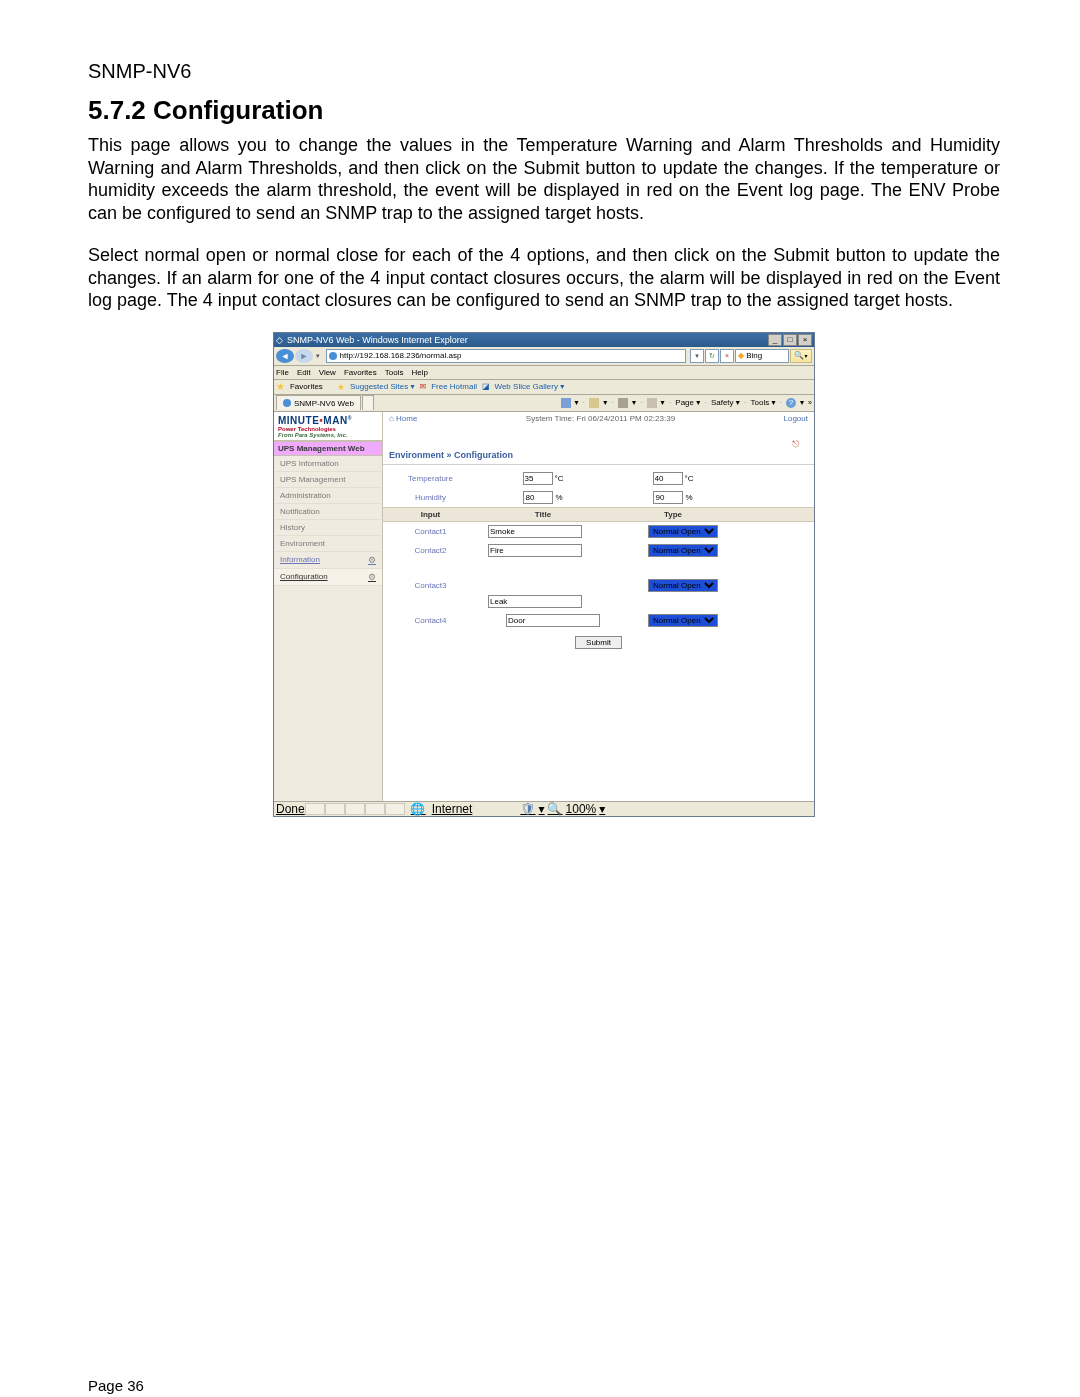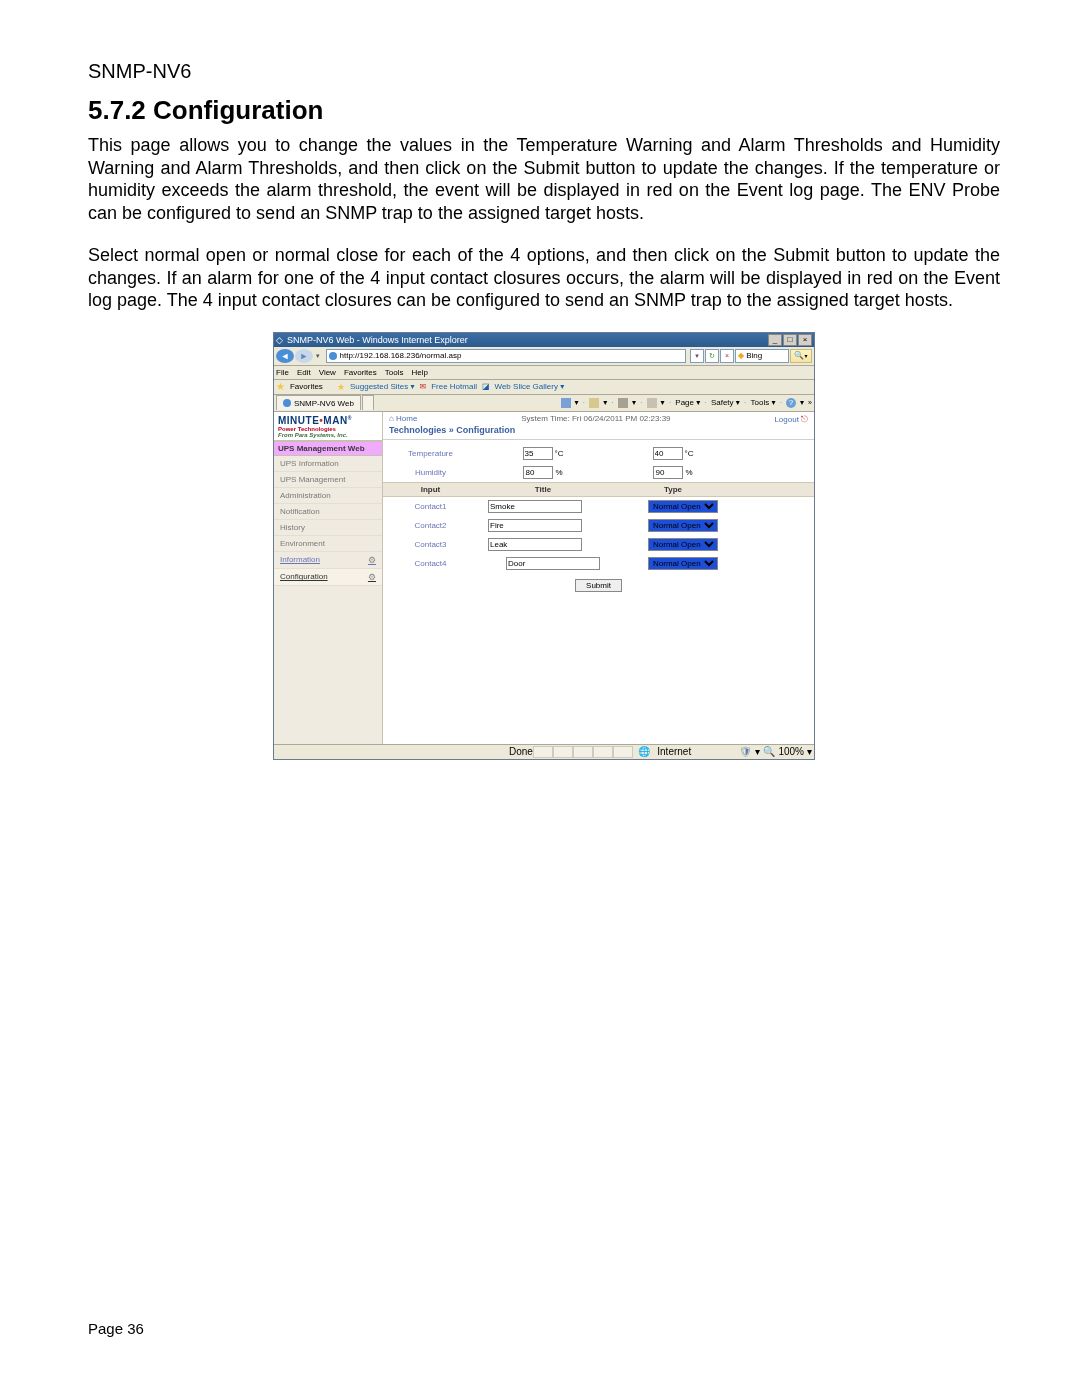--- a/index.html
+++ b/index.html
@@ -138,21 +138,21 @@
   .main-top {
     display:flex; justify-content:space-between; align-items:flex-start;
     padding:2px 6px 0 6px; font-size:8px;
   }
   .main-top .home { color:#4a6fb0; }
   .breadcrumb {
     padding:0 6px 4px 6px; color:#3a5fa0; font-weight:bold; font-size:9px;
     border-bottom:1px solid #d0d0d0;
   }
   .sys-time { color:#666; }
-  .logout { color:#4a6fb0; display:flex; align-items:center; gap:2px; }
+  .logout { color:#4a6fb0; display:flex; align-items:center; gap:16px;flex-direction:column; }
   .logout .lo-ico { color:#c0392b; font-size:9px; }
   .form-area { padding:4px 0 8px 0; }
   .sect-head {
     display:flex; font-size:8px; font-weight:bold; color:#333;
     background:#ebe6d8; border-top:1px solid #cfc8b7; border-bottom:1px solid #cfc8b7;
     padding:2px 0;
   }
   .col1 { width:95px; text-align:center; }
   .col2 { width:130px; text-align:center; }
   .col3 { width:130px; text-align:center; }
@@ -167,22 +167,22 @@
     font-size:8px; height:13px; border:1px solid #888; background:#1d4ed8;
   }
   .submit-row { text-align:center; padding:6px 0 4px 0; }
   .submit-btn {
     font-size:8px; background:#efefef; border:1px solid #888;
     padding:1px 10px;
   }
   
   .ie-status {
     background:#ece9d8; border-top:1px solid #aca899; height:14px;
-    display:flex; align-items:center; justify-content:flex-end;
-    padding:0 2px; font-size:10px;
+    display:flex; align-items:center; justify-content:flex-start;
+    padding:0 2px; font-size:12px;text-decoration:underline;
   }
   .ie-status .cells { display:flex; gap:0; }
   .ie-status .cell {
     width:18px; height:10px; border:1px solid #cfcabb; background:#f3f0e6;
   }
   .ie-status .globe3 { color:#3a7f3a; margin:0 2px; }
   .ie-status .sec { display:flex; align-items:center; gap:4px; }
   .ie-status .zoom { display:flex; align-items:center; gap:3px; }
   .page-footer {
     font-size:15px; margin-top:0;
@@ -325,21 +325,21 @@
           </span>
           <span class="sys-time">
             <span>System Time:</span>
             <span>Fri 06/24/2011 PM 02:23:39</span>
           </span>
           <span class="logout">
             <span>Logout</span>
             <span class="lo-ico">⎋</span>
           </span>
         </div>
-        <div class="breadcrumb">Technologies » Configuration</div>
+        <div class="breadcrumb">Environment » Configuration</div>
 
         <div class="form-area">
 
 
           <div class="frow">
             <div class="col1 lbl">Temperature</div>
             <div class="col2 thresh-cell">
               <input type="text" style="width: 26px;" value="35">
               <span>°C</span>
             </div>
@@ -385,21 +385,21 @@
             </div>
             <div class="col3 thresh-cell">
               <select class="type">
                 <option>Normal Open</option>
               </select>
             </div>
           </div>
           <div class="frow">
             <div class="col1 lbl">Contact3</div>
             <div class="col2 thresh-cell" style="justify-content:flex-start;padding-left:10px;">
-              <input type="text" style="width: 90px;" value="Leak">
+              <input type="text" style="width: 90px; margin-top: 32px;" value="Leak">
             </div>
             <div class="col3 thresh-cell">
               <select class="type">
                 <option>Normal Open</option>
               </select>
             </div>
           </div>
           <div class="frow">
             <div class="col1 lbl">Contact4</div>
             <div class="col2 thresh-cell" style="justify-content:center;padding-left:10px;">

